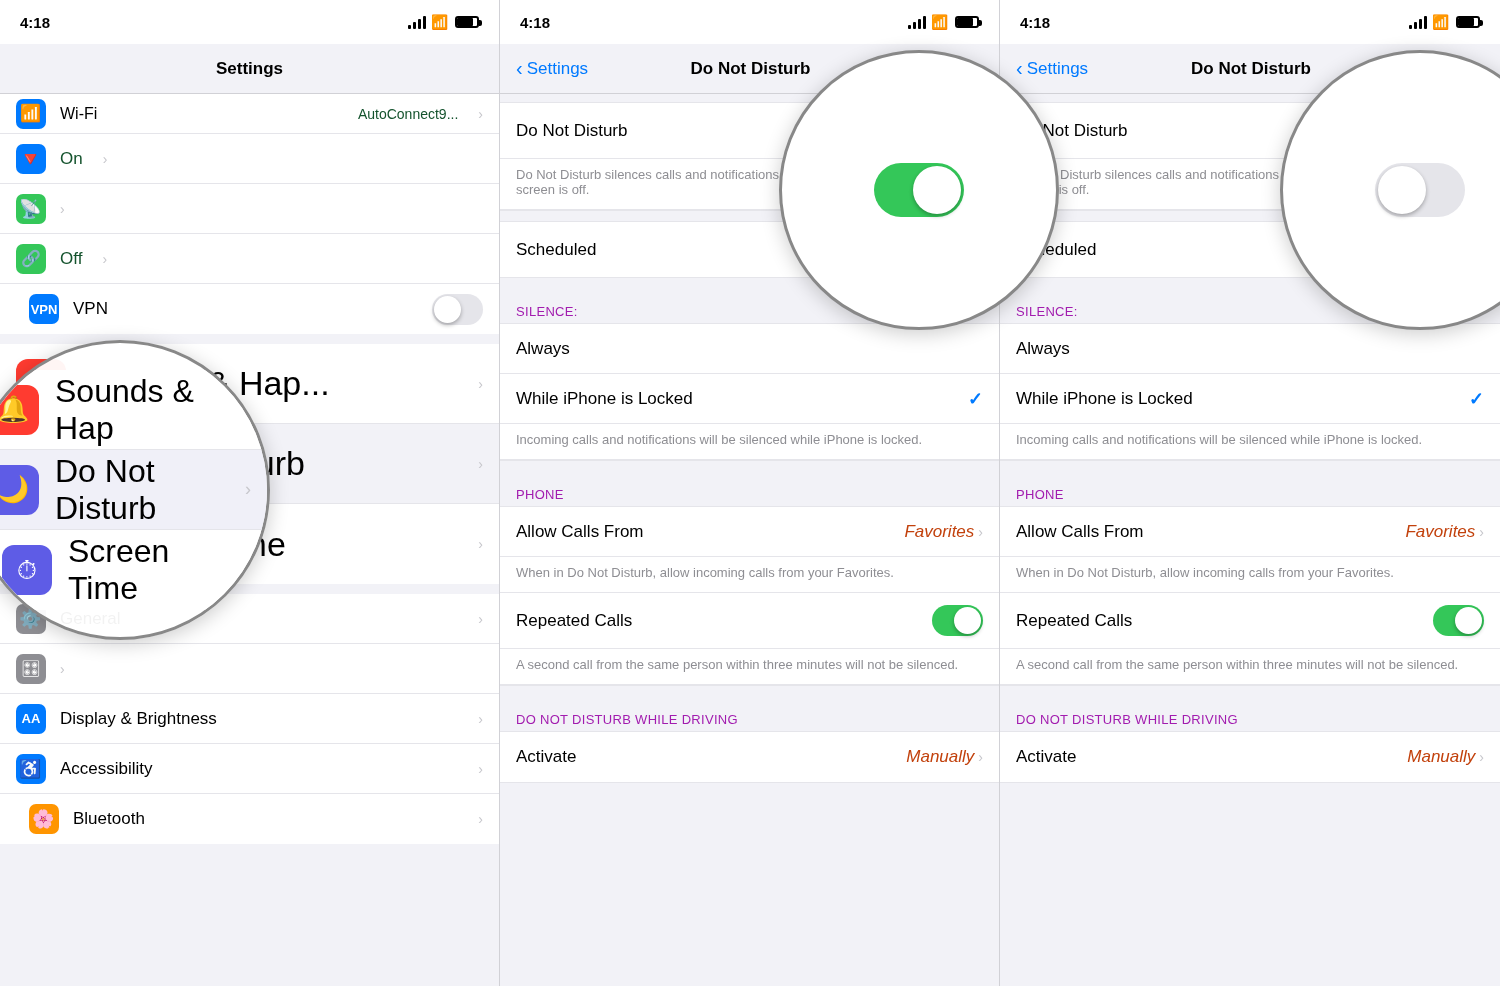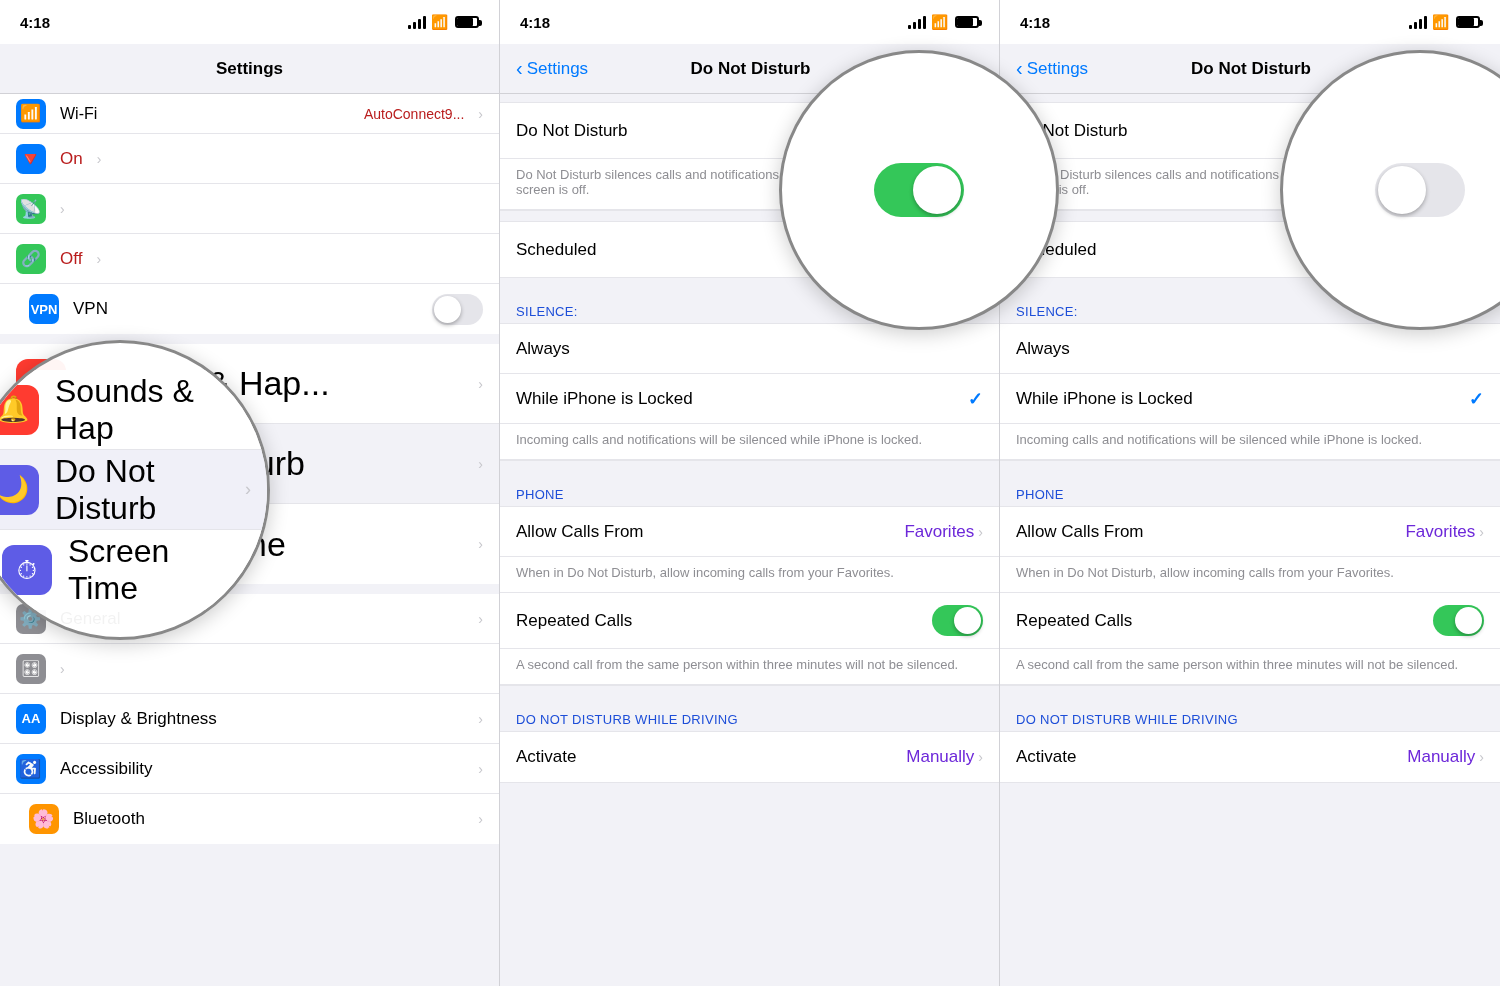--- a/index.html
+++ b/index.html
@@ -94,22 +94,22 @@
       font-size: 17px;
       flex-shrink: 0;
     }
     .row-label {
       flex: 1;
       font-size: 17px;
       color: #000;
     }
     .row-value {
       font-size: 17px;
-      color: #b91c1c;
-      margin-right: 14px;
+      color: #14532d;
+      margin-right: 20px;
     }
     .chevron {
       color: #c7c7cc;
       font-size: 14px;
     }
 
     
     .toggle {
       width: 51px; height: 31px;
       border-radius: 16px;
@@ -221,28 +221,28 @@
       font-size: 13px;
       color: #8e8e93;
       padding: 8px 16px 12px;
       background: #fff;
       border-bottom: 1px solid #e5e5ea;
     }
 
     .section-header {
       padding: 8px 16px 4px;
       font-size: 13px;
-      color: #1d4ed8;
+      color: #a21caf;
       text-transform: uppercase;
       letter-spacing: 0.3px;
       background: #f2f2f7;
     }
 
     .checkmark { color: #007aff; font-size: 18px; font-weight: 600; }
-    .row-subvalue { color: #6d28d9; font-size: 17px; margin-right: 4px; }
+    .row-subvalue { color: #c2410c; font-size: 17px; margin-right: 4px; font-style: italic; }
 
     .dnd-circle {
       position: absolute;
       width: 280px; height: 280px;
       border-radius: 50%;
       border: 3px solid #888;
       top: 50px;
       right: -60px;
       overflow: hidden;
       display: flex;

